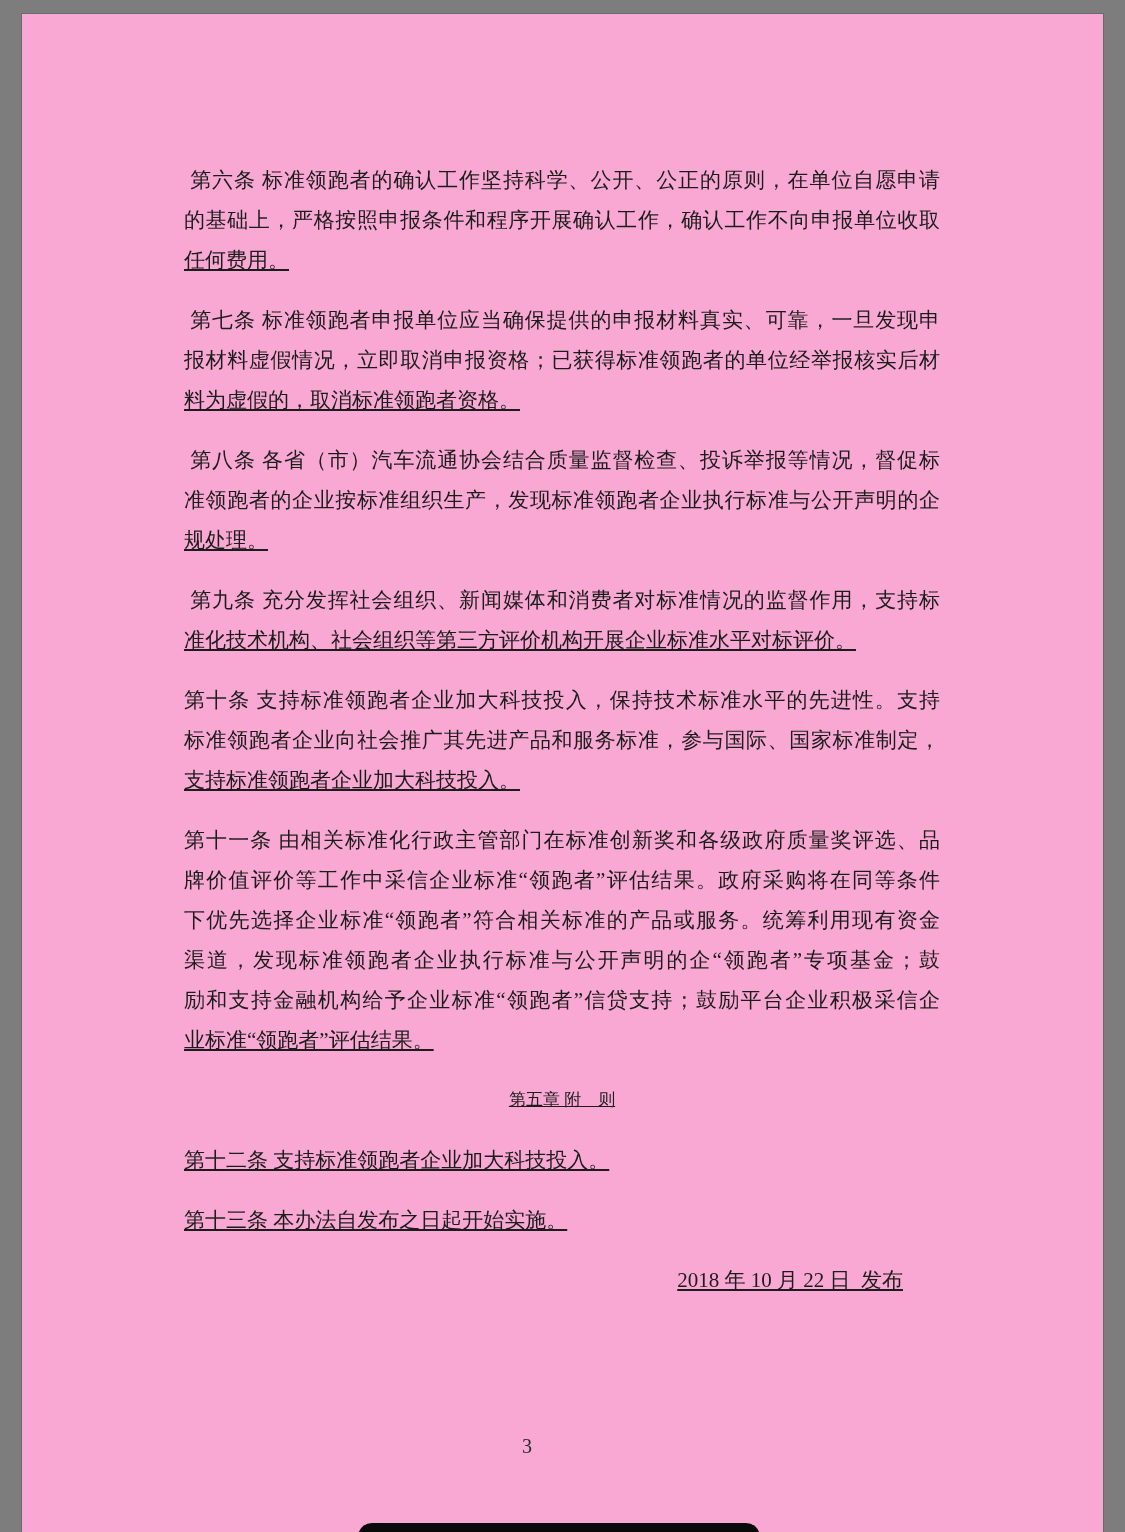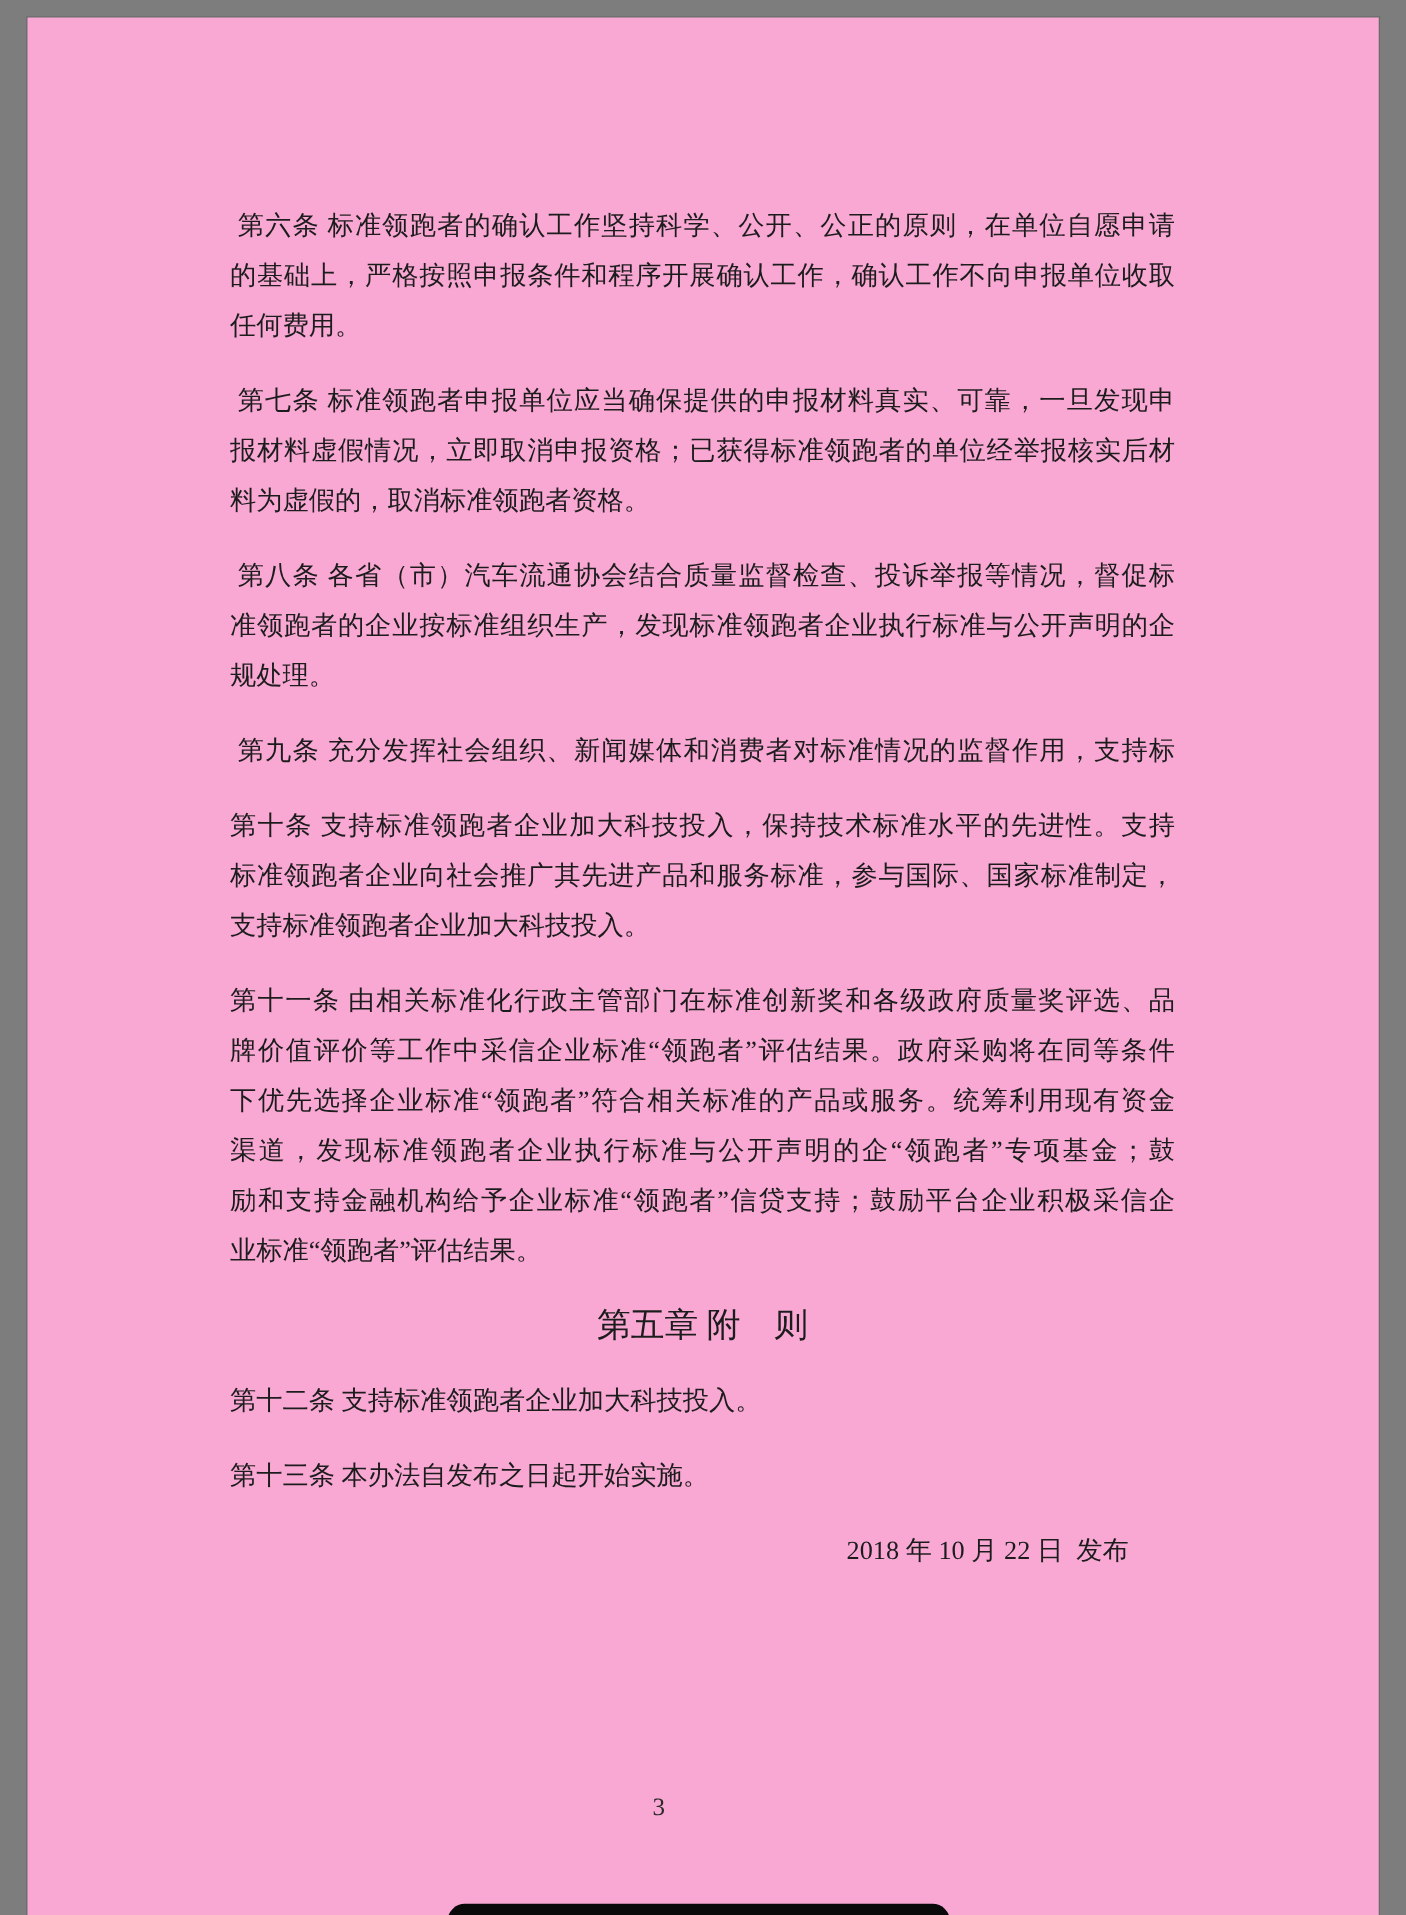--- a/index.html
+++ b/index.html
@@ -28,26 +28,26 @@
     color: #1c1c1c;
     font-size: 21px;
     line-height: 40px;
   }
   .block { margin-bottom: 20px; }
   .line {
     text-align: justify;
     text-align-last: justify;
     white-space: pre-wrap;
   }
-  .line.last { text-align-last: left; }
+  .line.last { text-align-last: left; text-decoration: underline; }
   .block.heading { margin-top: 8px; }
   .block.heading .line {
     text-align: right;
     text-align-last: center;
-    font-size: 27px;
+    font-size: 17px;
   }
   .block.date { margin-top: 8px; }
   .block.date .line {
     text-align-last: right;
     padding-right: 37px;
   }
   .page-number {
     position: absolute;
     left: 430px;
     top: 1421px;
@@ -81,20 +81,21 @@
         <div class="line">报材料虚假情况，立即取消申报资格；已获得标准领跑者的单位经举报核实后材</div>
         <div class="line last">料为虚假的，取消标准领跑者资格。</div>
       </div>
       <div class="block body">
         <div class="line"> 第八条 各省（市）汽车流通协会结合质量监督检查、投诉举报等情况，督促标</div>
         <div class="line">准领跑者的企业按标准组织生产，发现标准领跑者企业执行标准与公开声明的企</div>
         <div class="line last">规处理。</div>
       </div>
       <div class="block body">
         <div class="line"> 第九条 充分发挥社会组织、新闻媒体和消费者对标准情况的监督作用，支持标</div>
+        <div class="line last">准化技术机构、社会组织等第三方评价机构开展企业标准水平对标评价。</div>
       </div>
       <div class="block body">
         <div class="line">第十条 支持标准领跑者企业加大科技投入，保持技术标准水平的先进性。支持</div>
         <div class="line">标准领跑者企业向社会推广其先进产品和服务标准，参与国际、国家标准制定，</div>
         <div class="line last">支持标准领跑者企业加大科技投入。</div>
       </div>
       <div class="block body">
         <div class="line">第十一条 由相关标准化行政主管部门在标准创新奖和各级政府质量奖评选、品</div>
         <div class="line">牌价值评价等工作中采信企业标准“领跑者”评估结果。政府采购将在同等条件</div>
         <div class="line">下优先选择企业标准“领跑者”符合相关标准的产品或服务。统筹利用现有资金</div>

